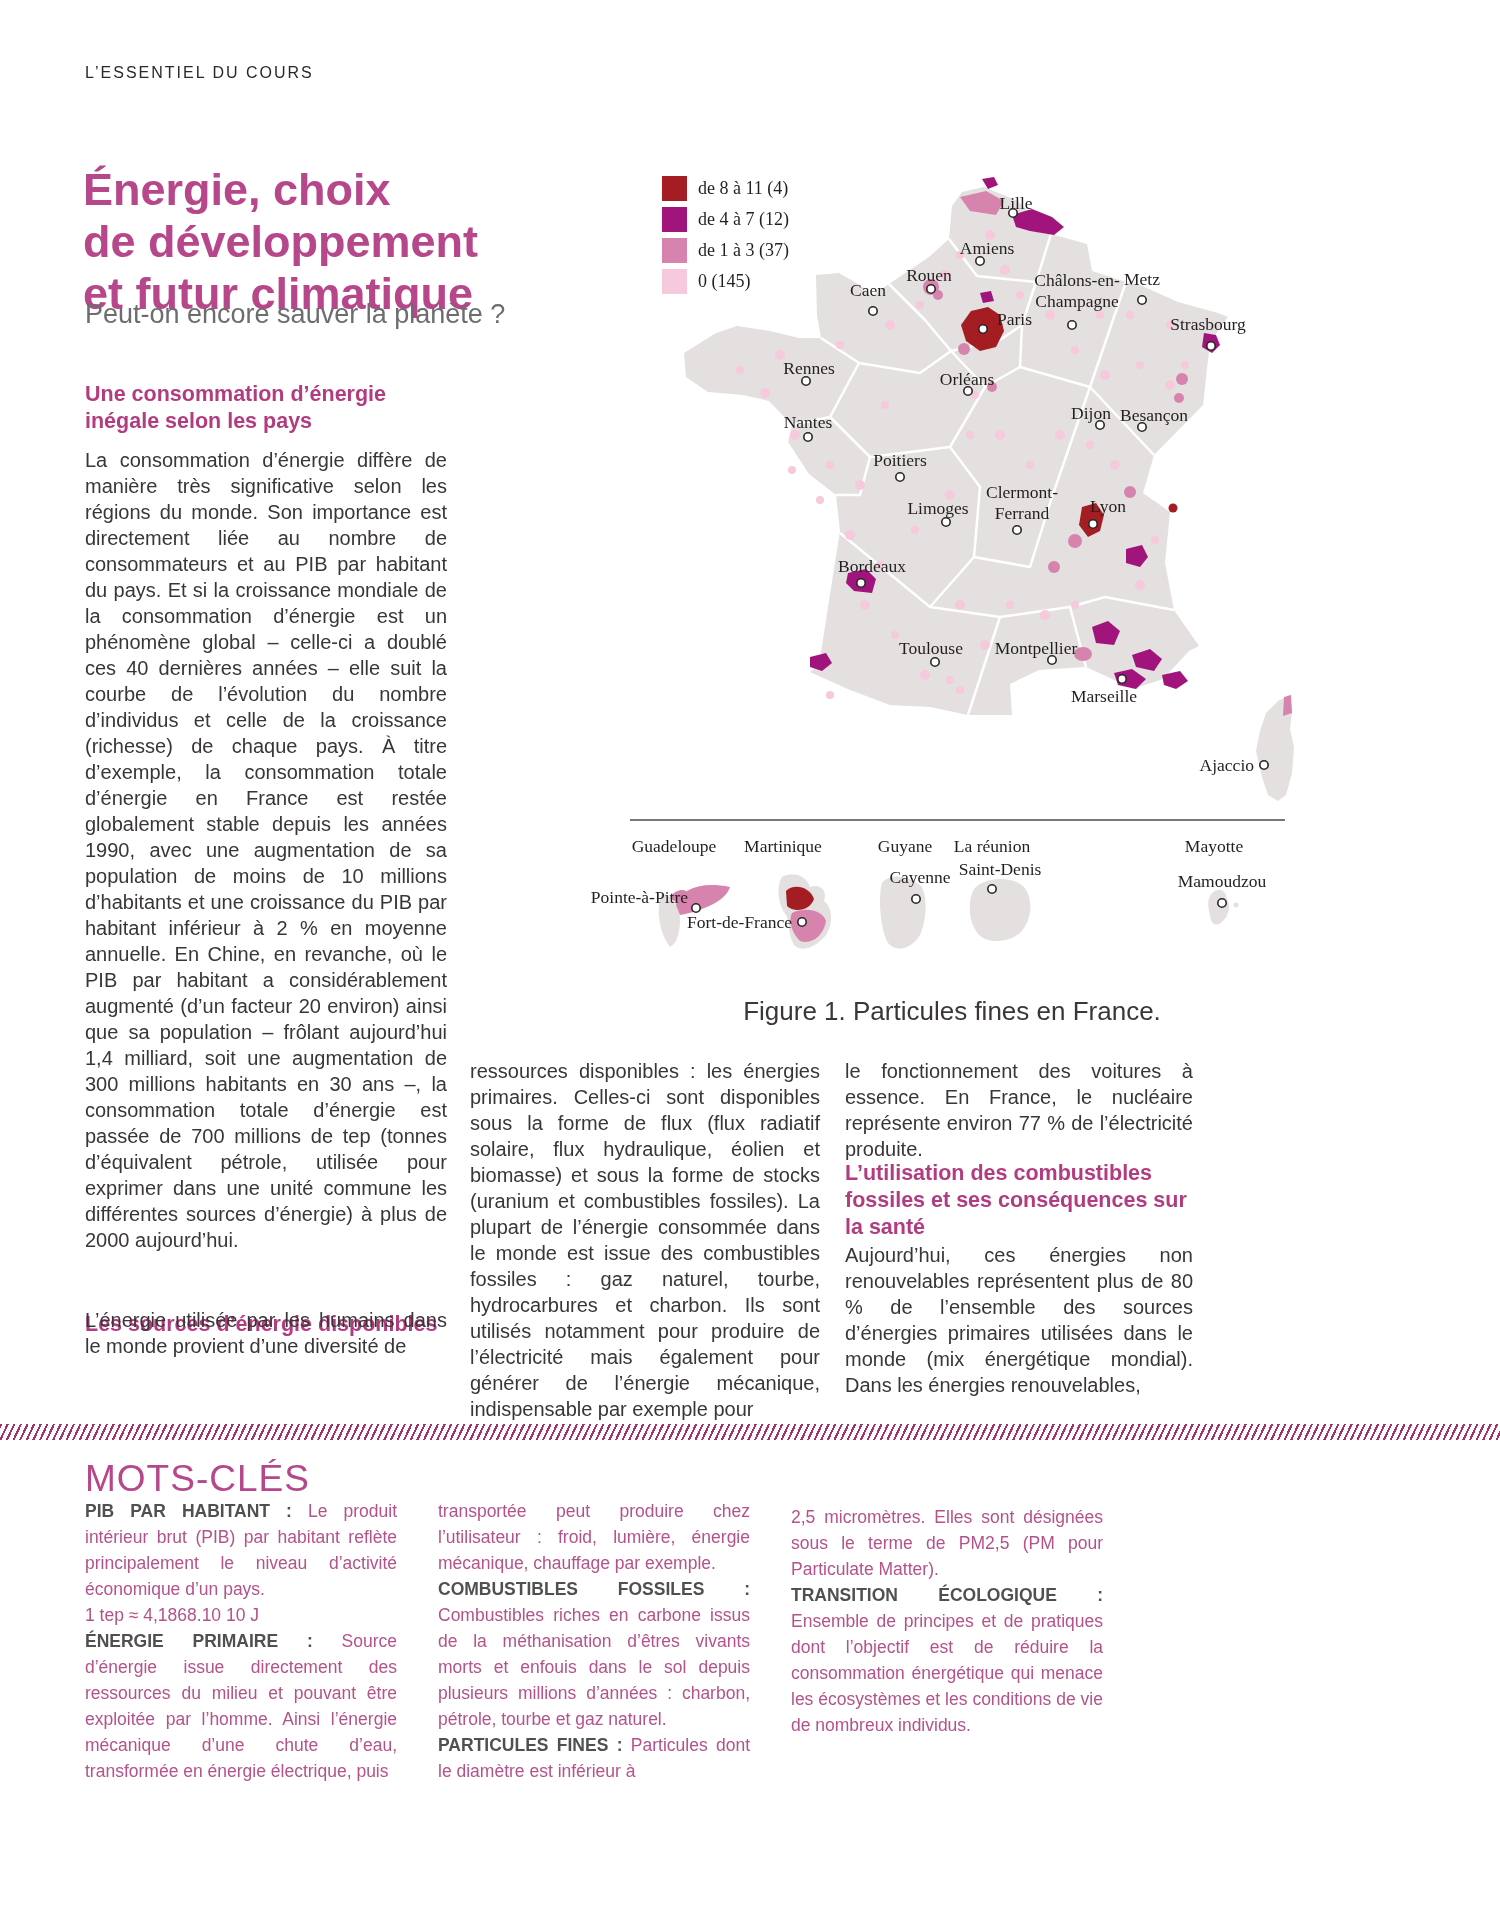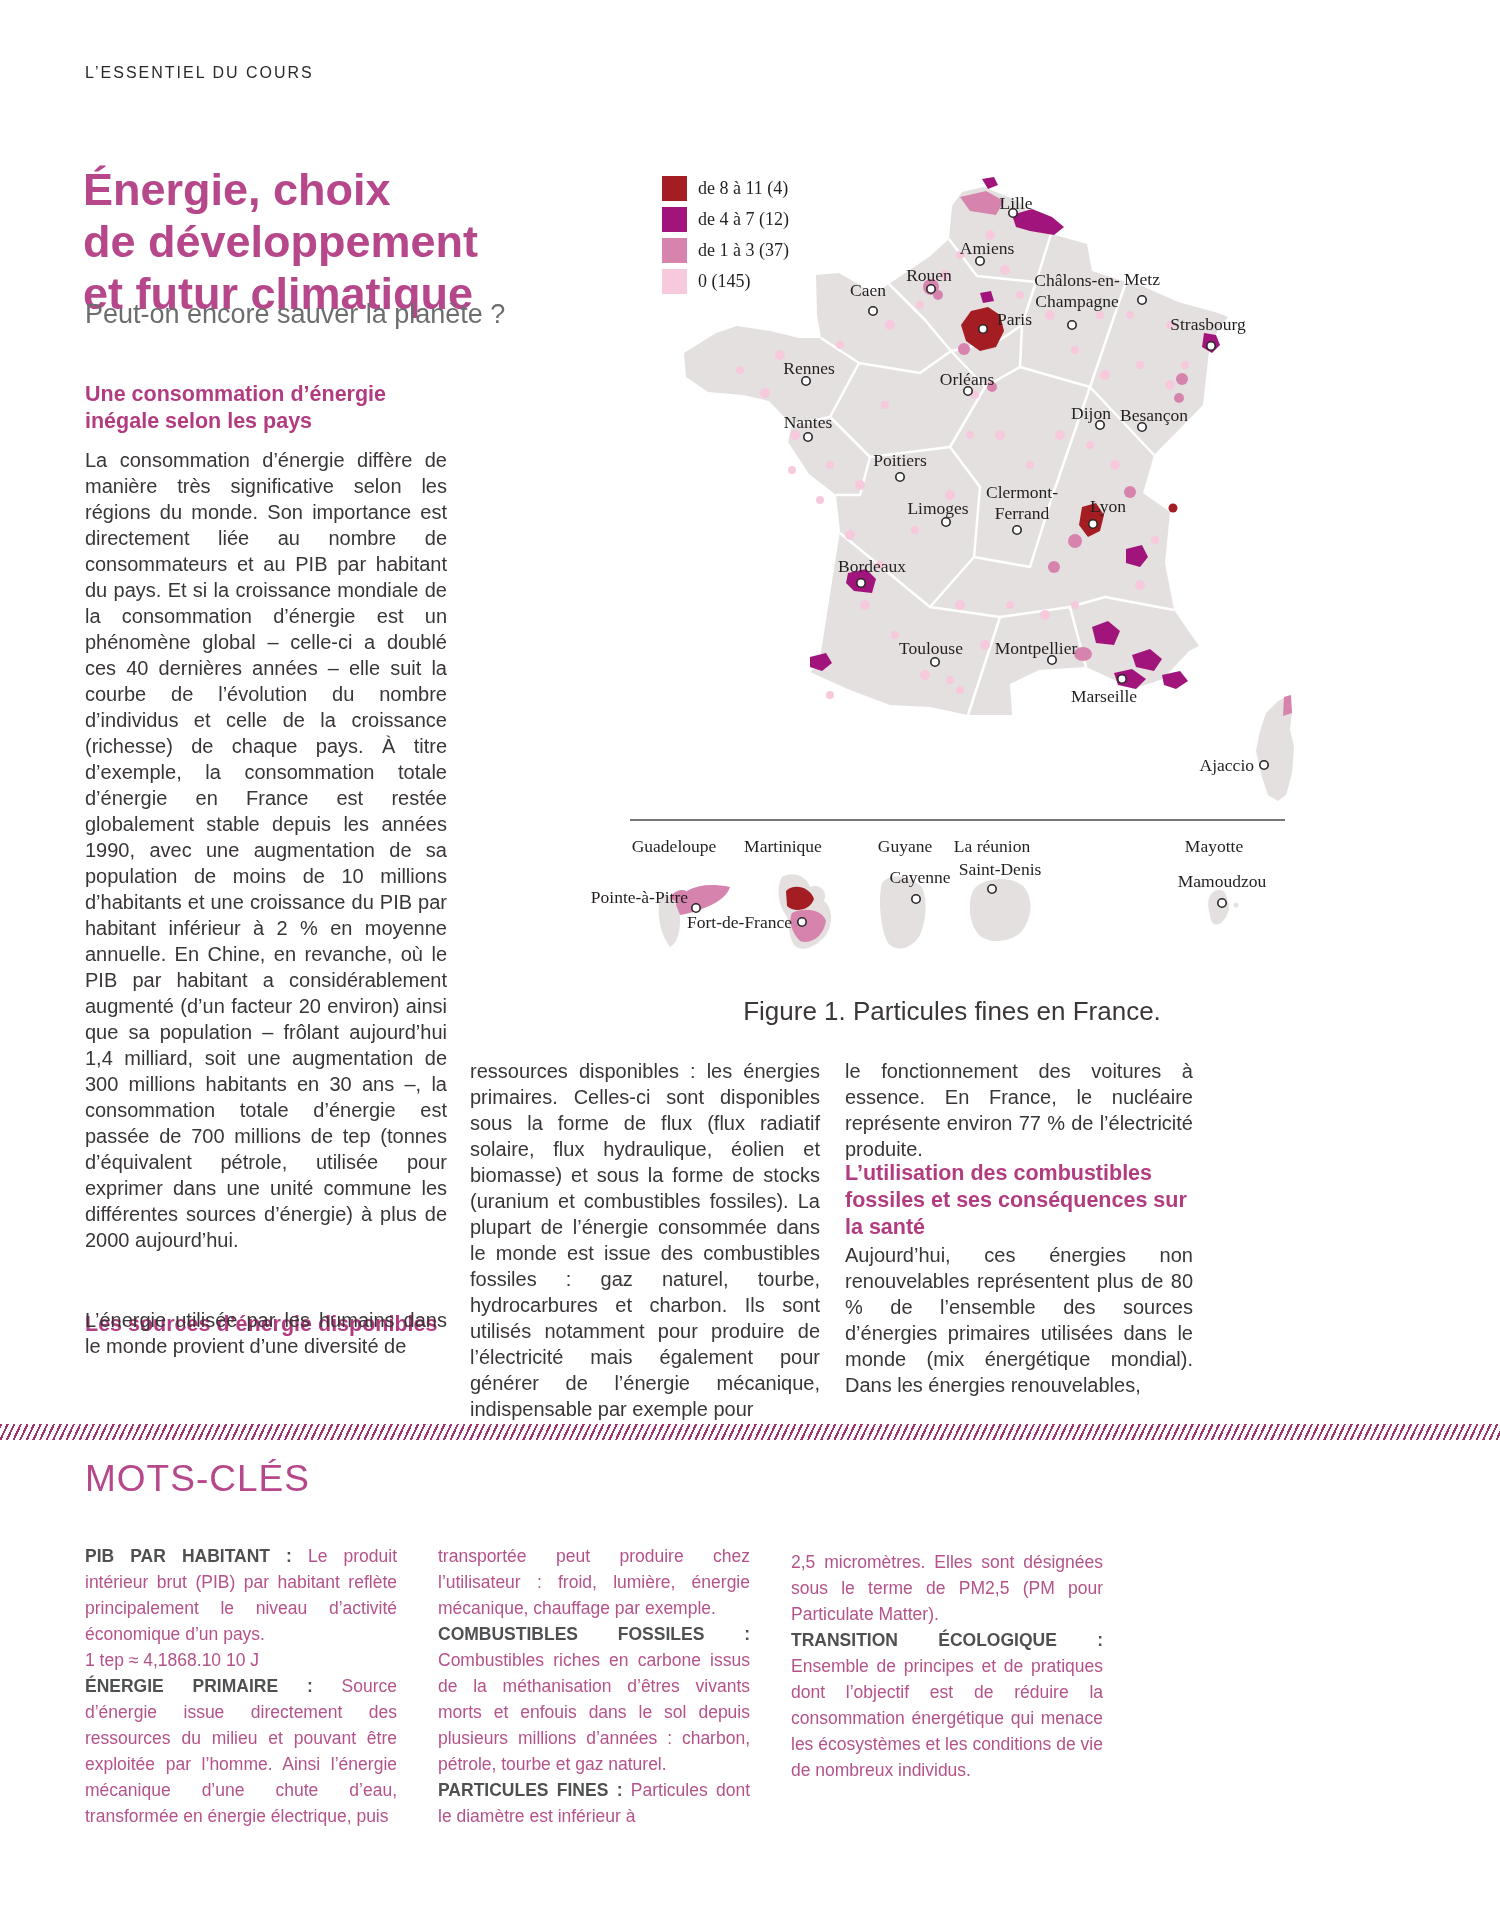--- a/index.html
+++ b/index.html
@@ -35,21 +35,21 @@
   .legend-swatch{width:25px;height:25px;margin-right:11px;flex:0 0 auto;}
   .legend-label{font-family:"Liberation Serif",serif;font-size:18px;color:#231f20;white-space:nowrap;}
 
   .fig-caption{position:absolute;left:592px;top:996px;width:720px;text-align:center;
                font-size:26px;color:#3b3738;}
 
   .divider{position:absolute;left:0;top:1424px;width:1500px;height:16px;
            background:repeating-linear-gradient(115deg,#a23170 0,#a23170 2px,#ffffff 2px,#ffffff 6px);}
 
   .kw-heading{position:absolute;left:85px;top:1458px;font-size:37px;letter-spacing:1px;color:#b6478a;}
-  .kw-col{position:absolute;top:1543px;width:312px;font-size:17.5px;line-height:26px;text-align:justify;}
+  .kw-col{position:absolute;top:1498px;width:312px;font-size:17.5px;line-height:26px;text-align:justify;}
   #kw1{left:85px;} #kw2{left:438px;} #kw3{left:791px;margin-top:6px;}
   .kw-col p{margin:0;}
   .kw-term{color:#4f5052;font-weight:bold;}
   .kw-def{color:#b4538b;}
 
   .footer{position:absolute;left:85px;top:1916px;font-size:20.5px;color:#b4538b;}
 </style>
 </head>
 <body>
 

